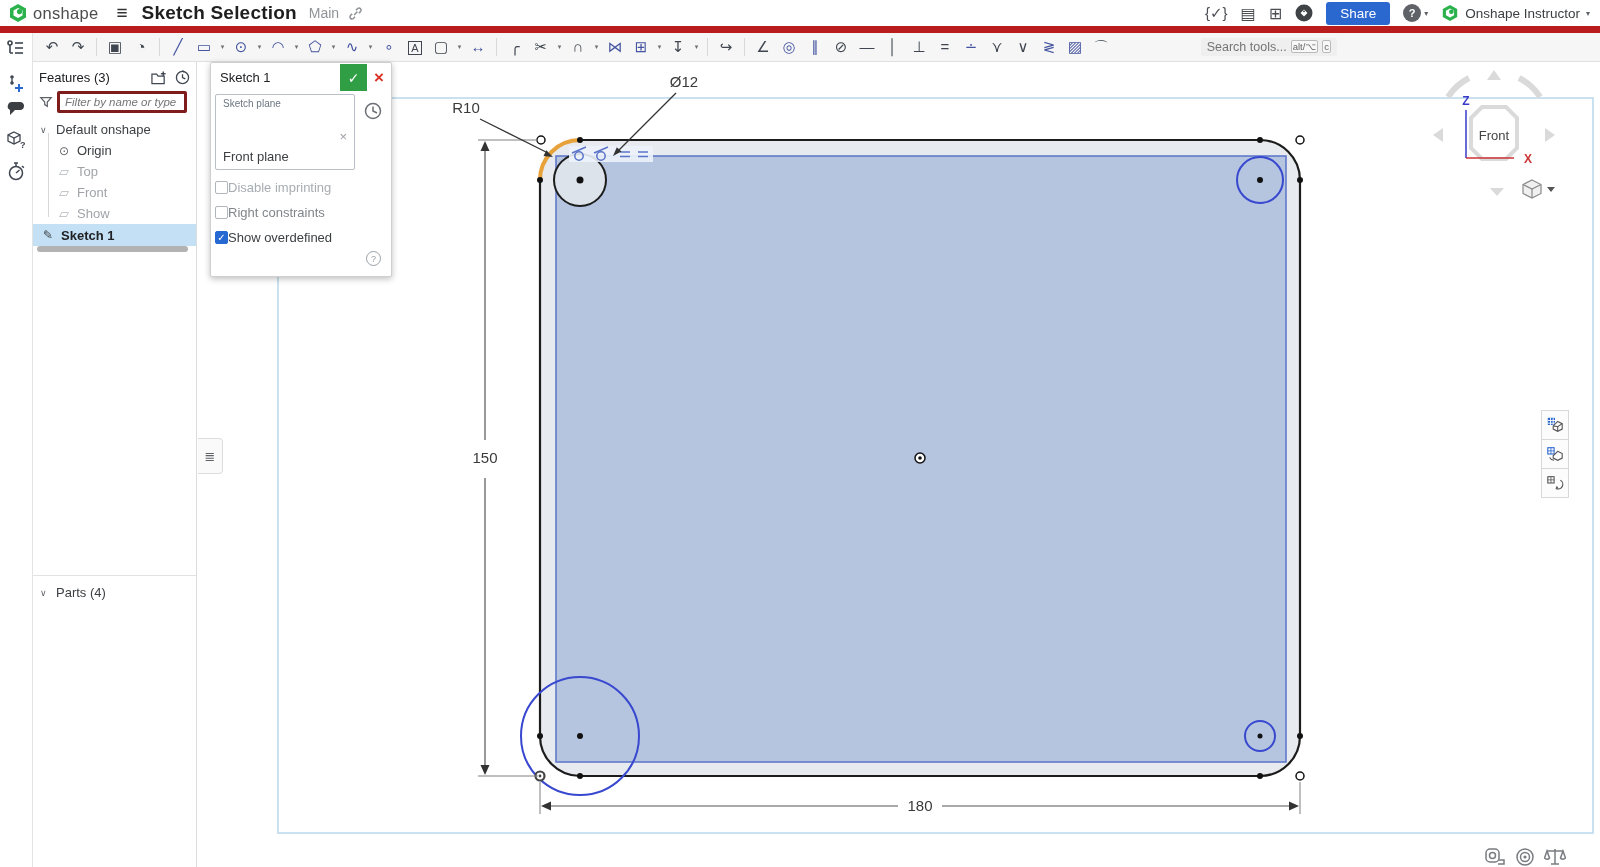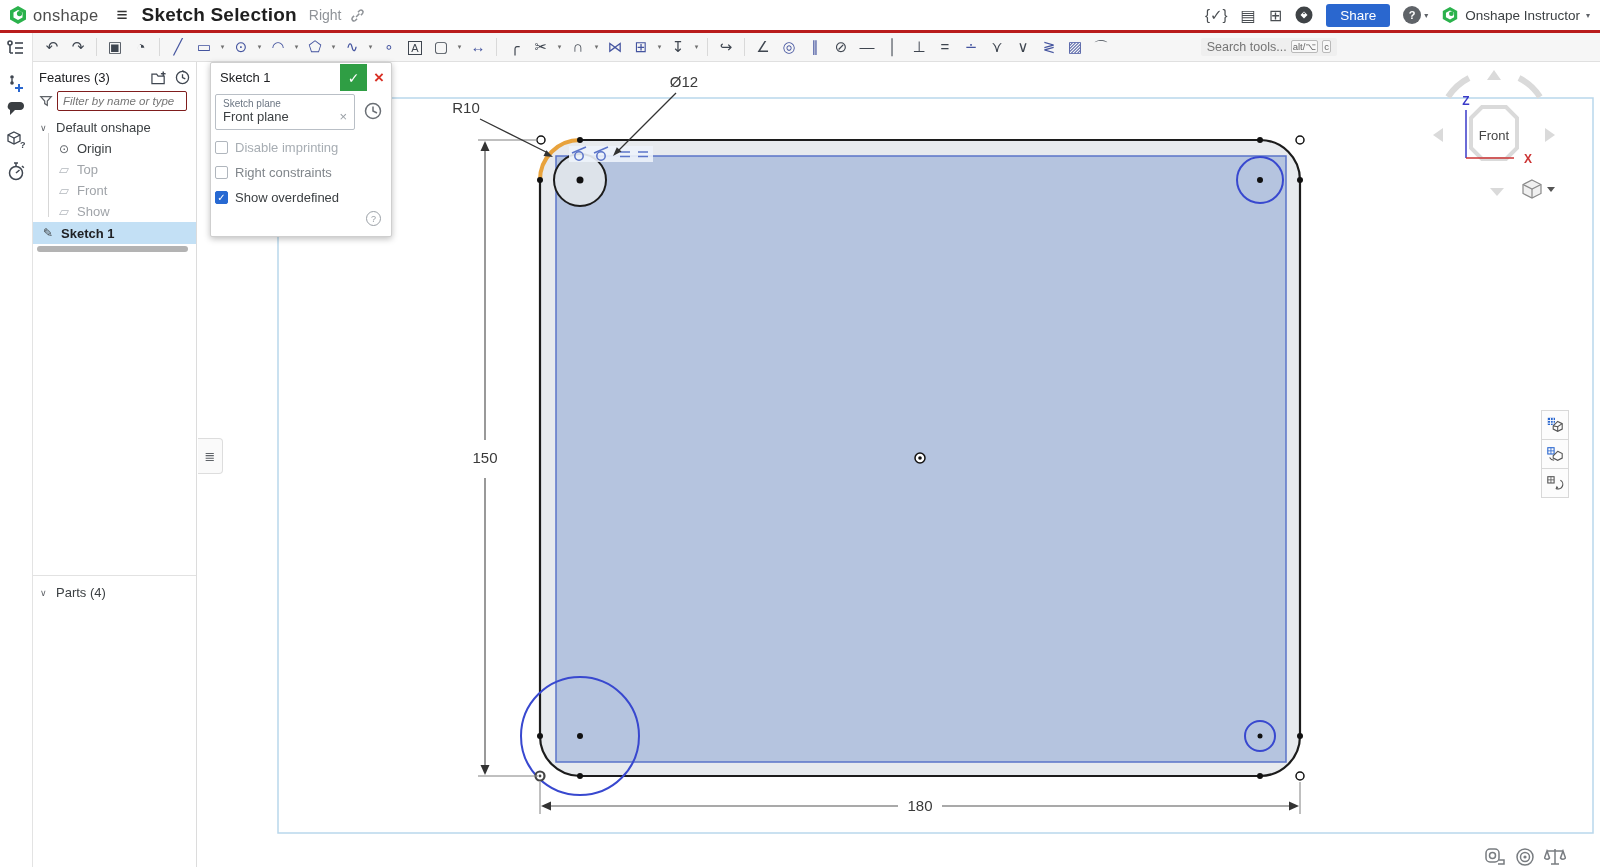--- a/index.html
+++ b/index.html
@@ -2,21 +2,21 @@
 <html><head>
 <meta charset="utf-8">
 <style>
   html,body{margin:0;padding:0;background:#fff;}
   #app{position:relative;width:1600px;height:867px;overflow:hidden;background:#fff;
        font-family:"Liberation Sans","DejaVu Sans",sans-serif;color:#3c4043;-webkit-font-smoothing:antialiased;}
   svg text{font-family:"Liberation Sans","DejaVu Sans",sans-serif;}
 
   
   #header{position:absolute;top:0;left:0;right:0;height:33px;background:#fff;display:flex;align-items:center;
-          padding:0 10px 0 8px;box-sizing:border-box;z-index:6;border-bottom:3px solid #b91c1c;}
+          padding:0 10px 0 8px;box-sizing:border-box;z-index:6;border-bottom:7px solid #b91c1c;}
   .logo-word{font-size:16.5px;color:#4d4d4d;margin:0 14px 0 5px;letter-spacing:.3px;}
   .hamburger{font-size:19px;color:#333;margin:0 14px 0 4px;cursor:pointer;}
   .doc-title{font-size:19px;font-weight:bold;color:#1f1f1f;letter-spacing:.2px;}
   .ws-name{font-size:14px;color:#8f9398;margin-left:12px;}
   .hdr-right{margin-left:auto;display:flex;align-items:center;gap:13px;}
   .hdr-ic{font-size:15px;color:#4a4e52;cursor:pointer;}
   .share-btn{background:#2a67cf;color:#fff;font-size:13.5px;padding:4px 14px;border-radius:3px;cursor:pointer;}
   .circ-dark{display:inline-flex;width:18px;height:18px;border-radius:50%;background:#5f6368;color:#fff;
              font-size:11px;font-weight:bold;align-items:center;justify-content:center;cursor:pointer;}
   .caret{font-size:8px;color:#5f6368;}
@@ -37,21 +37,21 @@
   
   #leftstrip{position:absolute;top:33px;left:0;bottom:0;width:32px;background:#fff;border-right:1px solid #e3e3e3;z-index:5;}
   .ls-ic{position:absolute;left:6px;width:20px;height:20px;cursor:pointer;}
 
   
   #sidebar{position:absolute;top:62px;left:33px;width:164px;bottom:0;background:#fff;border-right:1px solid #dcdcdc;
            z-index:4;box-sizing:border-box;}
   .feat-hdr{display:flex;align-items:center;padding:8px 6px 4px 6px;font-size:13px;color:#202124;}
   .feat-hdr .sp{margin-left:auto;display:flex;gap:8px;}
   .filter-row{display:flex;align-items:center;padding:2px 4px 6px 6px;gap:4px;}
-  .filter-input{width:130px;height:20px;border:1px solid #7f1d1d;border-radius:2px;font-size:11.5px;font-style:italic;
+  .filter-input{width:130px;height:20px;border:3px solid #7f1d1d;border-radius:2px;font-size:11.5px;font-style:italic;
                 color:#555;padding:8px 5px;box-sizing:border-box;outline:none;font-family:"Liberation Sans",sans-serif;}
   .tree-row{display:flex;align-items:center;height:21px;font-size:13px;color:#3c4043;padding-left:7px;gap:6px;cursor:pointer;}
   .tree-row.child{padding-left:24px;}
   .tree-row.ghost{color:#a0a4a9;}
   .chev{font-size:9px;color:#5f6368;width:10px;}
   .tree-ic{font-size:12px;color:#5f6368;width:14px;text-align:center;}
   .tree-ic.plane{color:#b4b8be;font-size:13px;}
   .sketch-row{background:#c3e0f5;height:22px;display:flex;align-items:center;padding-left:8px;gap:6px;
               font-size:13px;font-weight:bold;color:#202124;cursor:pointer;}
   .guide{position:absolute;left:15px;top:71px;width:1px;height:84px;background:#d7d7d7;}
@@ -70,24 +70,24 @@
   .dlg-title{font-size:13px;color:#202124;}
   .btn-ok{margin-left:auto;width:27px;height:27px;background:#2f9e44;color:#fff;display:flex;align-items:center;
           justify-content:center;font-size:14px;font-weight:bold;cursor:pointer;}
   .btn-cancel{width:24px;height:27px;color:#d93025;display:flex;align-items:center;justify-content:center;
               font-size:17px;font-weight:bold;cursor:pointer;}
   .dlg-body{padding:2px 8px 8px 4px;}
   .plane-field{border:1px solid #b9bfc6;border-radius:2px;padding:3px 7px 5px 7px;width:140px;box-sizing:border-box;
                display:inline-block;vertical-align:top;}
   .pf-label{font-size:10px;color:#6b7582;display:block;}
   .pf-row{display:flex;align-items:center;}
-  .pf-value{font-size:13px;color:#3c4043;}
+  .pf-value{font-size:13px;color:#3c4043;margin-top:40px;}
   .pf-x{margin-left:auto;color:#9aa0a6;font-size:13px;cursor:pointer;}
   .dlg-clock{display:inline-block;margin-left:5px;vertical-align:top;margin-top:8px;cursor:pointer;}
-  .chk-row{display:flex;align-items:center;gap:7px;margin-top:10px;font-size:13px;color:#80868b;}
+  .chk-row{display:flex;align-items:center;margin-top:10px;font-size:13px;color:#80868b;}
   .chk-row.dim{color:#a7adb3;}
   .chk-row.dark{color:#3c4043;}
   .chk{width:13px;height:13px;border:1.5px solid #b0b6bd;border-radius:2px;box-sizing:border-box;background:#fff;
        display:flex;align-items:center;justify-content:center;font-size:10px;color:#fff;cursor:pointer;flex:none;}
   .chk.checked{background:#2769d2;border-color:#2769d2;}
   .dlg-help{display:flex;justify-content:flex-end;padding:6px 2px 2px 0;}
   .help-q{width:13px;height:13px;border:1px solid #9aa0a6;border-radius:50%;color:#9aa0a6;font-size:9px;
           display:flex;align-items:center;justify-content:center;cursor:pointer;}
 
   
@@ -223,21 +223,21 @@
 
   <div id="header">
     <svg width="20" height="20" viewBox="0 0 20 20">
       <polygon points="10,1 18,5.5 18,14.5 10,19 2,14.5 2,5.5" fill="#2bb24c"></polygon>
       <polygon points="10,5 14.5,7.5 14.5,12.5 10,15 5.5,12.5 5.5,7.5" fill="#fff"></polygon>
       <circle cx="11.5" cy="8.6" r="2.6" fill="#2bb24c"></circle>
     </svg>
     <span class="logo-word">onshape</span>
     <span class="hamburger">≡</span>
     <span class="doc-title">Sketch Selection</span>
-    <span class="ws-name">Right</span>
+    <span class="ws-name">Main</span>
     <svg width="15" height="15" viewBox="0 0 16 16" style="margin-left:9px">
       <g stroke="#8f9398" stroke-width="1.6" fill="none">
         <path d="M6.5,9.5 L10,6"></path>
         <path d="M8.5,4.5 l1.8,-1.8 a2.2,2.2 0 0 1 3.1,3.1 L11.6,7.6"></path>
         <path d="M7.5,11.5 l-1.8,1.8 a2.2,2.2 0 0 1 -3.1,-3.1 L4.4,8.4"></path>
       </g>
     </svg>
 
     <div class="hdr-right">
       <span class="hdr-ic">{✓}</span>

